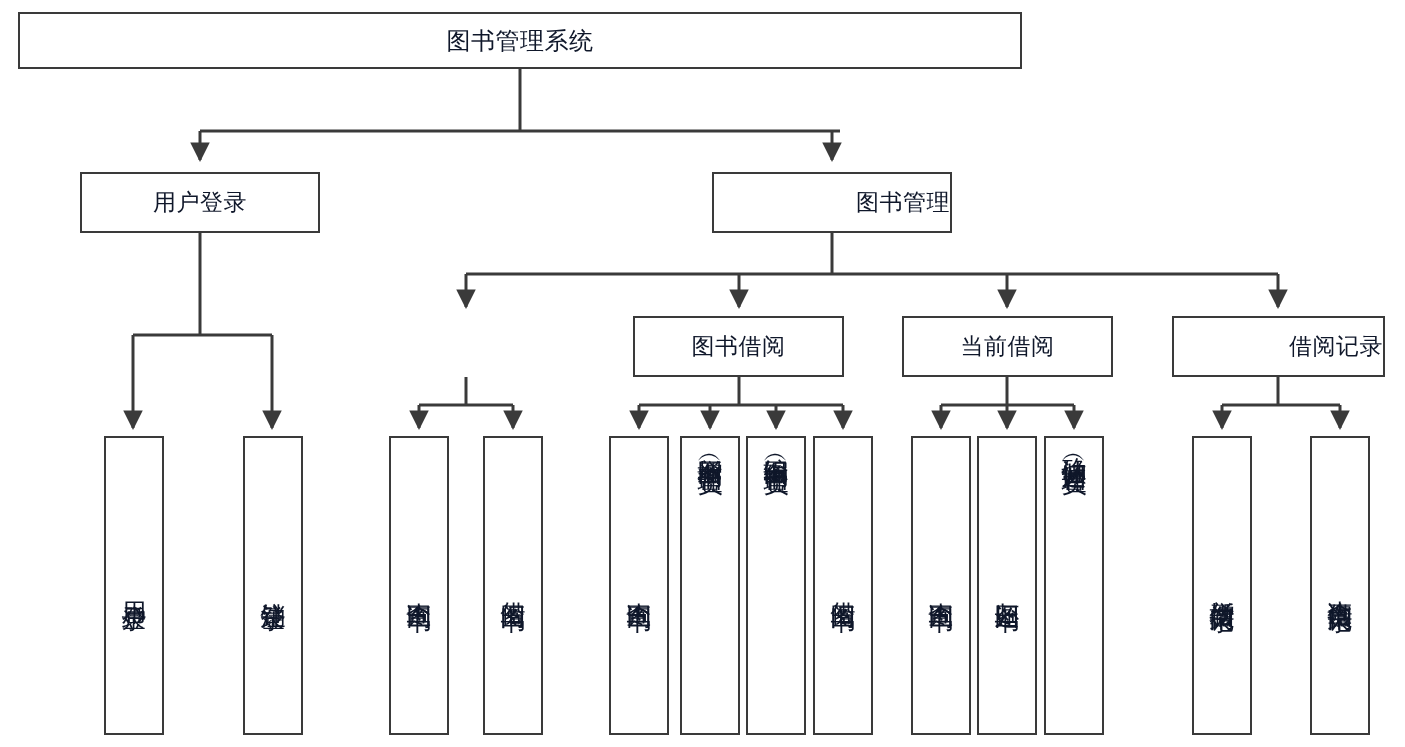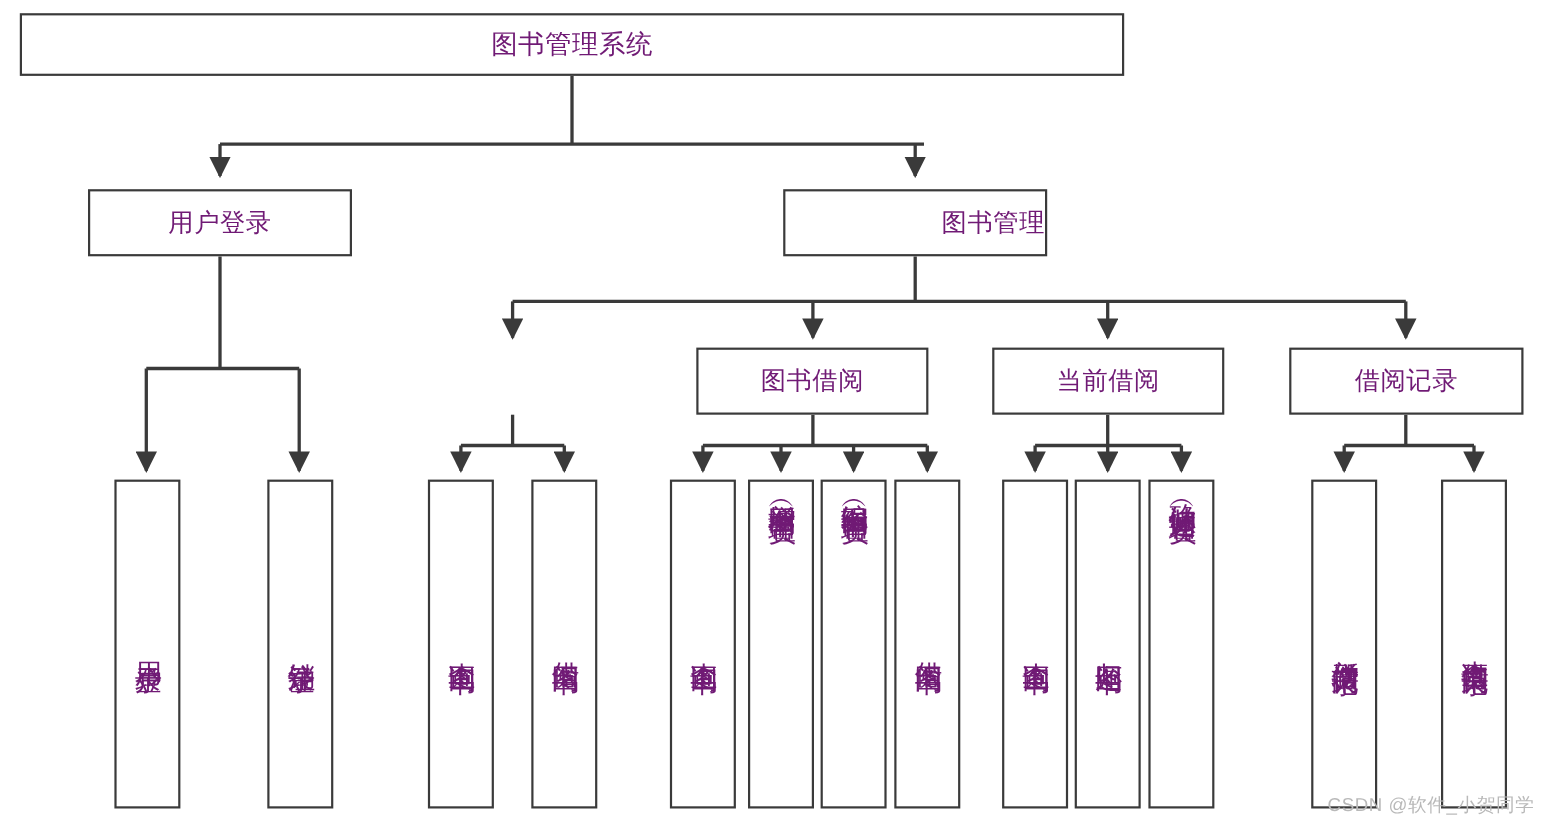--- a/index.html
+++ b/index.html
@@ -26,21 +26,21 @@
     pointer-events: none;
   }
   .node {
     position: absolute;
     box-sizing: border-box;
     border: 2px solid #3a3a3a;
     background: #ffffff;
     display: flex;
     align-items: center;
     justify-content: center;
-    color: #701a75;
+    color: #0f172a;
   }
   .node .label {
     display: block;
     text-align: center;
     line-height: 1.22;
     letter-spacing: 0.5px;
   }
   
   .node.h .label {
     font-size: 23px;
@@ -142,21 +142,21 @@
   <div class="node h" style="left:712px; top:172px; width:240px; height:61px;justify-content:flex-end;">
     <span class="label">图书管理</span>
   </div>
 
   <div class="node h" style="left:633px; top:316px; width:211px; height:61px;">
     <span class="label">图书借阅</span>
   </div>
   <div class="node h" style="left:902px; top:316px; width:211px; height:61px;">
     <span class="label">当前借阅</span>
   </div>
-  <div class="node h" style="left:1172px; top:316px; width:213px; height:61px;">
+  <div class="node h" style="left:1172px; top:316px; width:213px; height:61px;justify-content:flex-end;">
     <span class="label">借阅记录</span>
   </div>
 
   <div class="node v center" style="left:104px; top:436px; width:60px; height:299px;">
     <span class="label">用户登录</span>
   </div>
   <div class="node v center" style="left:243px; top:436px; width:60px; height:299px;">
     <span class="label">注销登录</span>
   </div>
 
@@ -190,15 +190,14 @@
     <span class="label">确认归还（管理员）</span>
   </div>
 
   <div class="node v center" style="left:1192px; top:436px; width:60px; height:299px;">
     <span class="label">新增借阅记录</span>
   </div>
   <div class="node v center" style="left:1310px; top:436px; width:60px; height:299px;">
     <span class="label">查询借阅记录</span>
   </div>
 
-  <div class="watermark">CSDN @软件_小贺同学</div>
 
 </div>
 
 </body></html>

